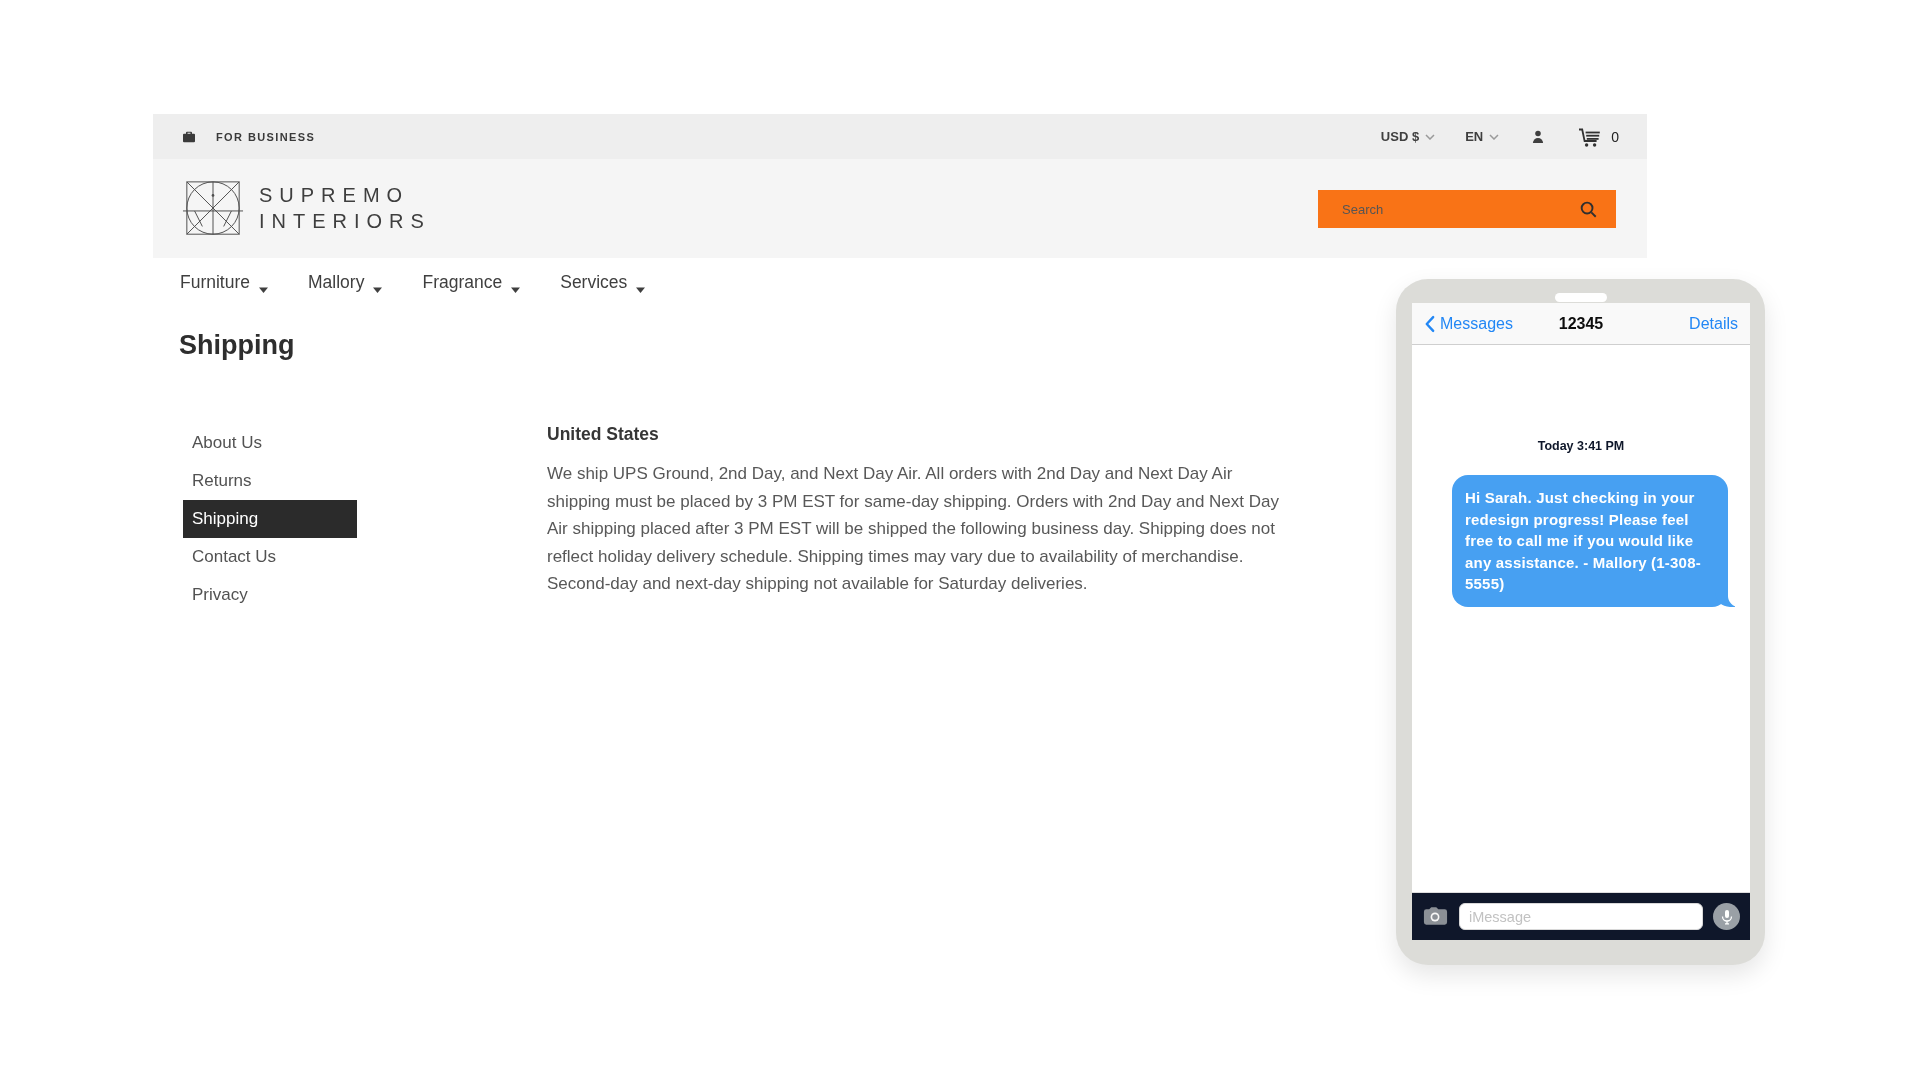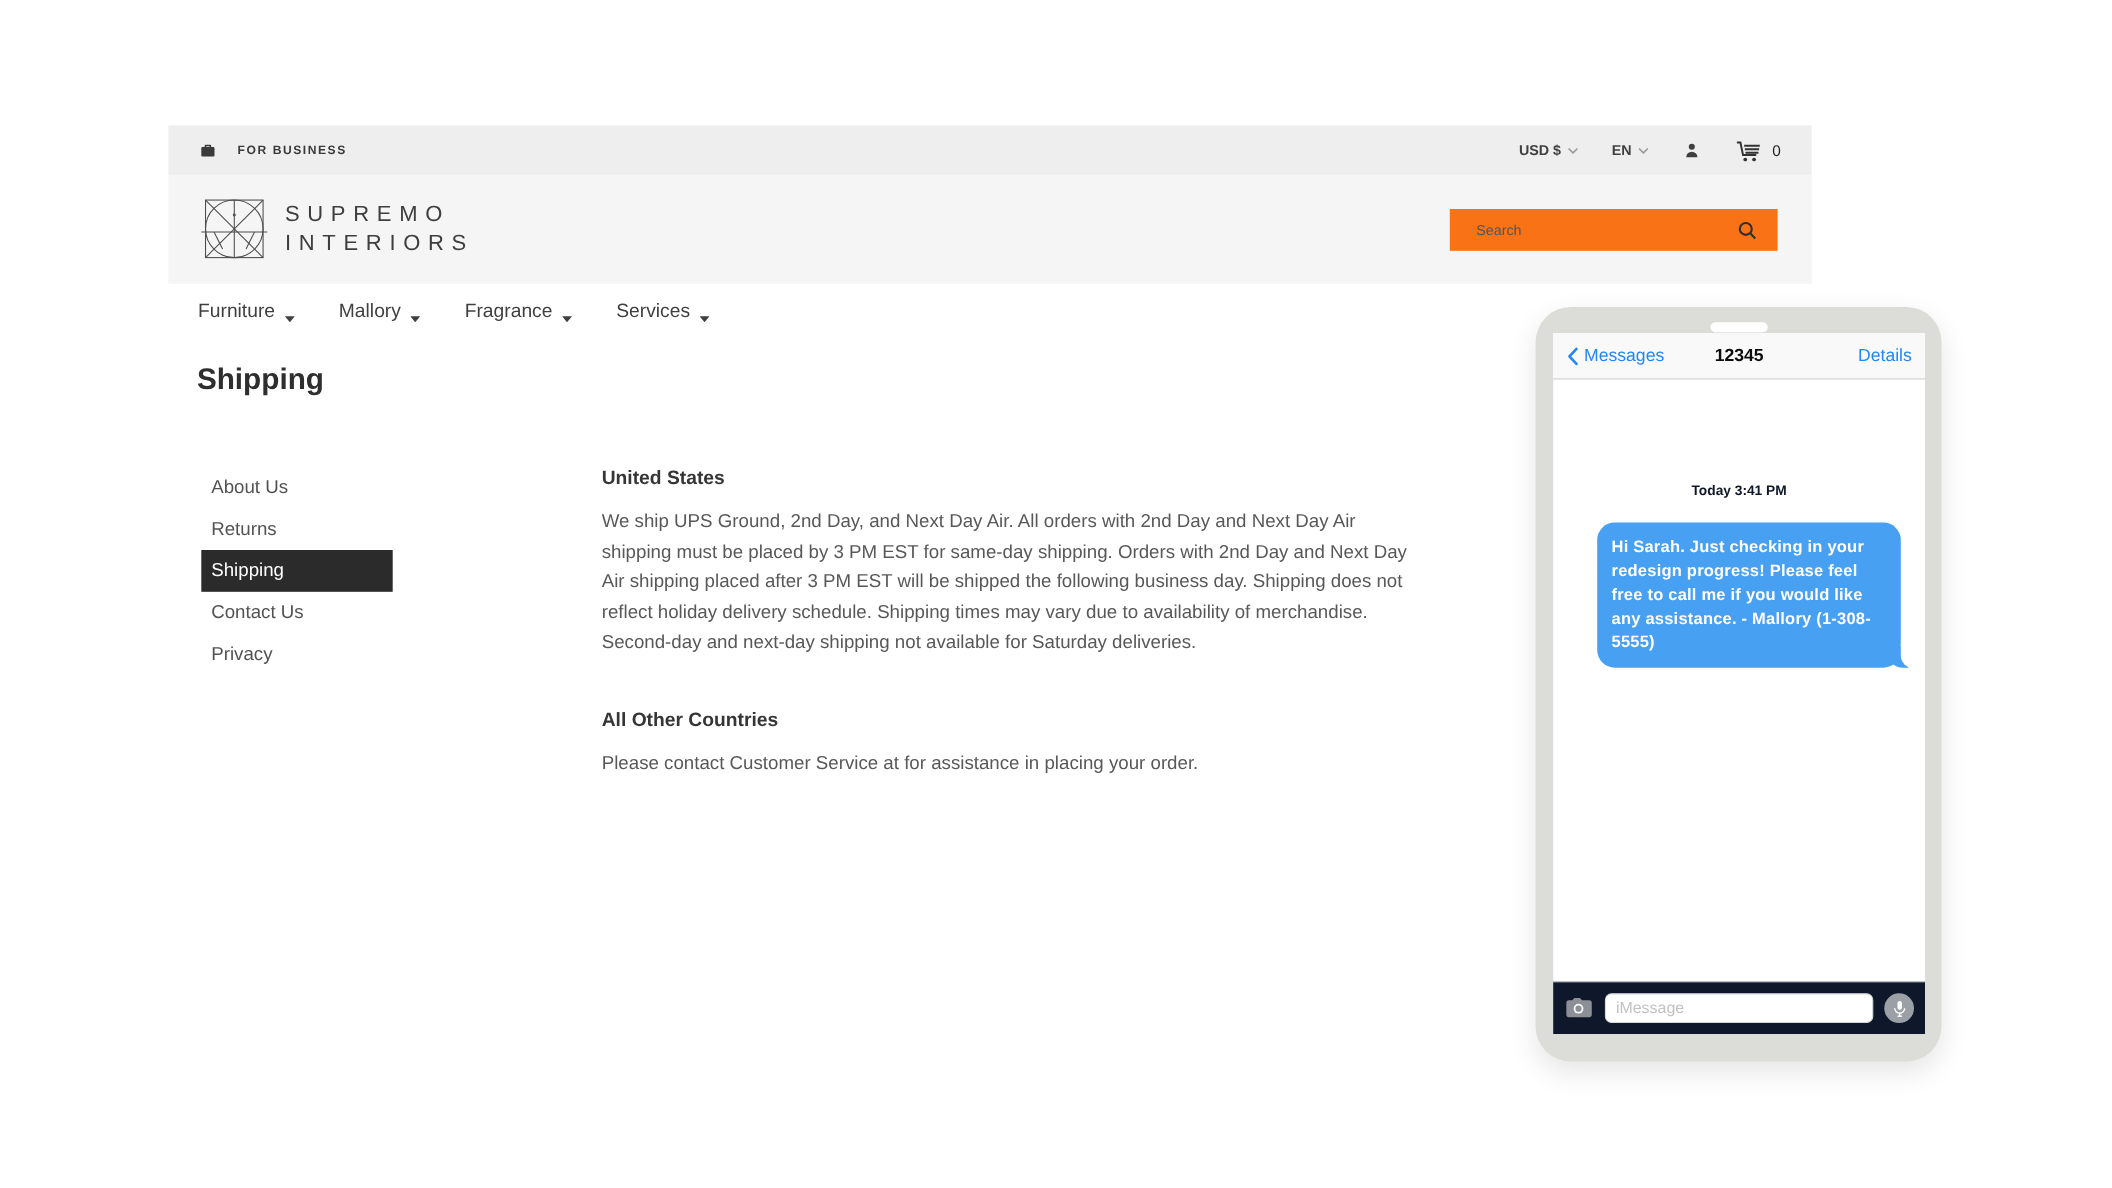--- a/index.html
+++ b/index.html
@@ -221,24 +221,20 @@
     <div class="side-item active">Shipping</div>
     <div class="side-item">Contact Us</div>
     <div class="side-item">Privacy</div>
   </div>
 
   <div class="main-col">
     <div class="section">
       <div class="section-heading">United States</div>
       <div class="section-body">We ship UPS Ground, 2nd Day, and Next Day Air. All orders with 2nd Day and Next Day Air shipping must be placed by 3 PM EST for same-day shipping. Orders with 2nd Day and Next Day Air shipping placed after 3 PM EST will be shipped the following business day. Shipping does not reflect holiday delivery schedule. Shipping times may vary due to availability of merchandise. Second-day and next-day shipping not available for Saturday deliveries.</div>
     </div>
-    <div class="section">
-      <div class="section-heading">All Other Countries</div>
-      <div class="section-body">Please contact Customer Service at for assistance in placing your order.</div>
-    </div>
   </div>
 
   <div class="phone">
     <div class="speaker"></div>
     <div class="screen">
       <div class="msg-header">
         <div class="msg-back">
           <span class="icon">
             <svg width="11" height="18" viewBox="0 0 12 19" fill="none" stroke="#2287f5" stroke-width="2.6" stroke-linecap="round" stroke-linejoin="round">
                 <path d="M10 2L3 9.5 10 17"></path>

